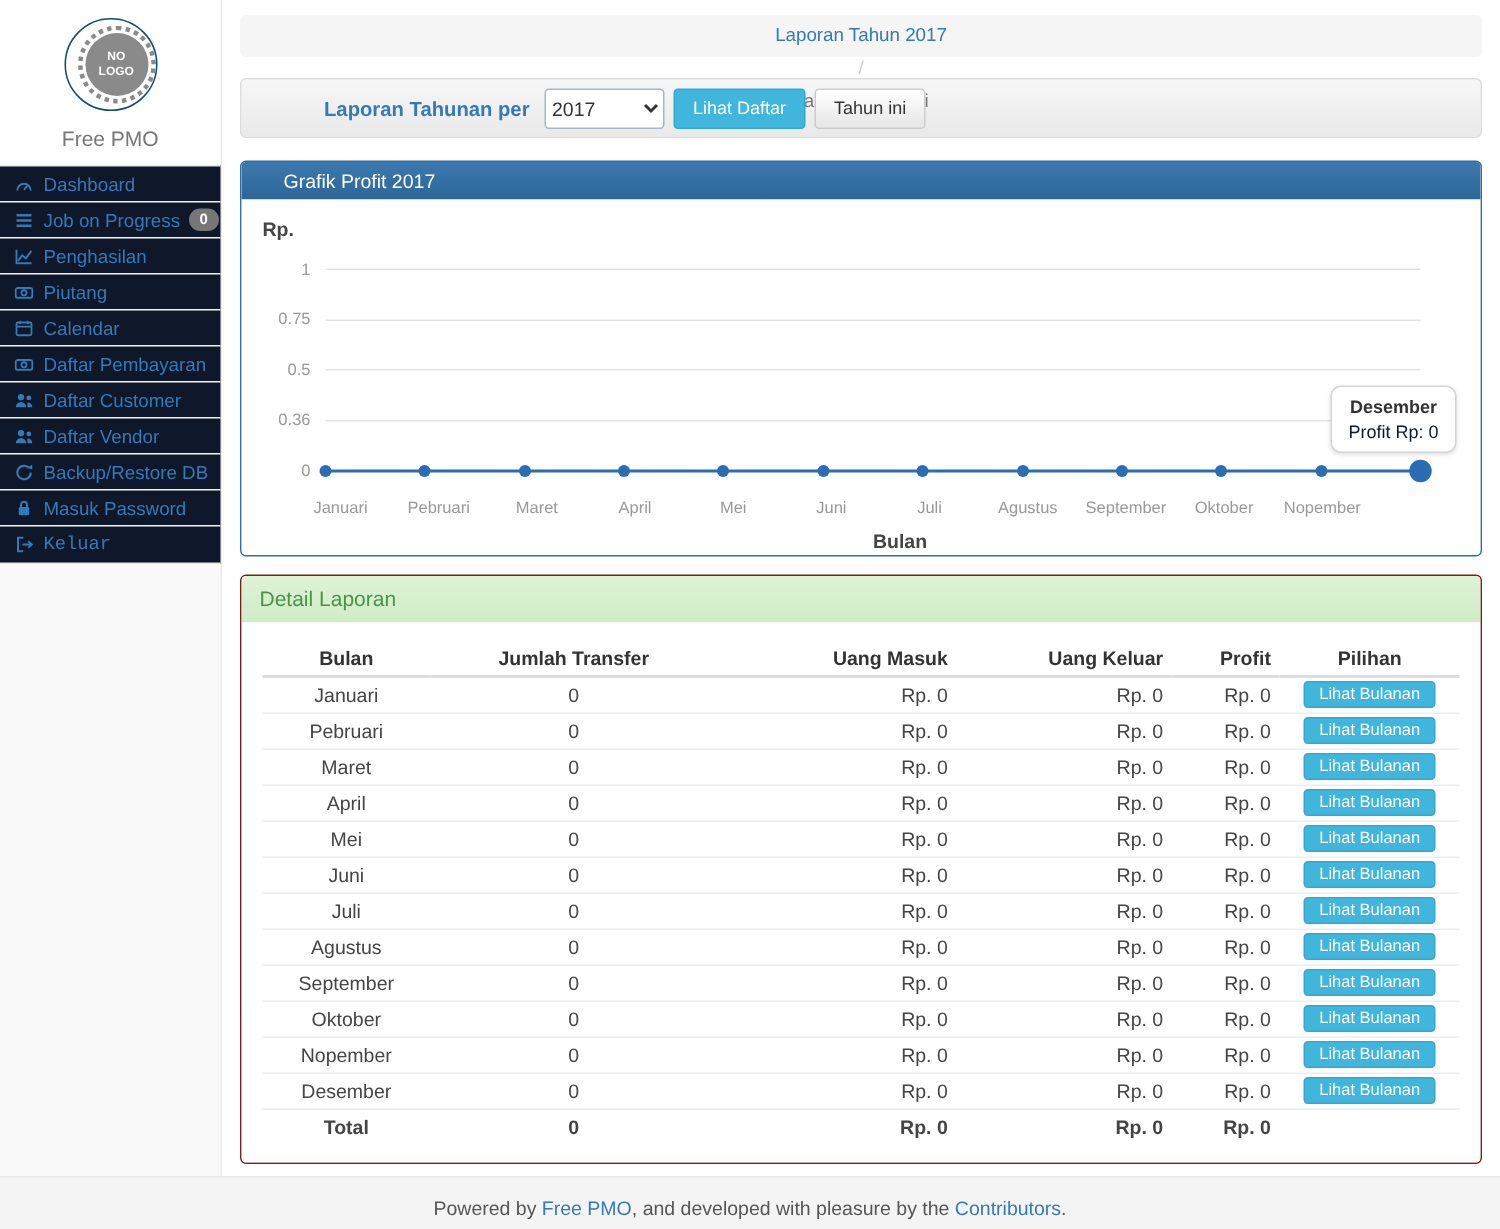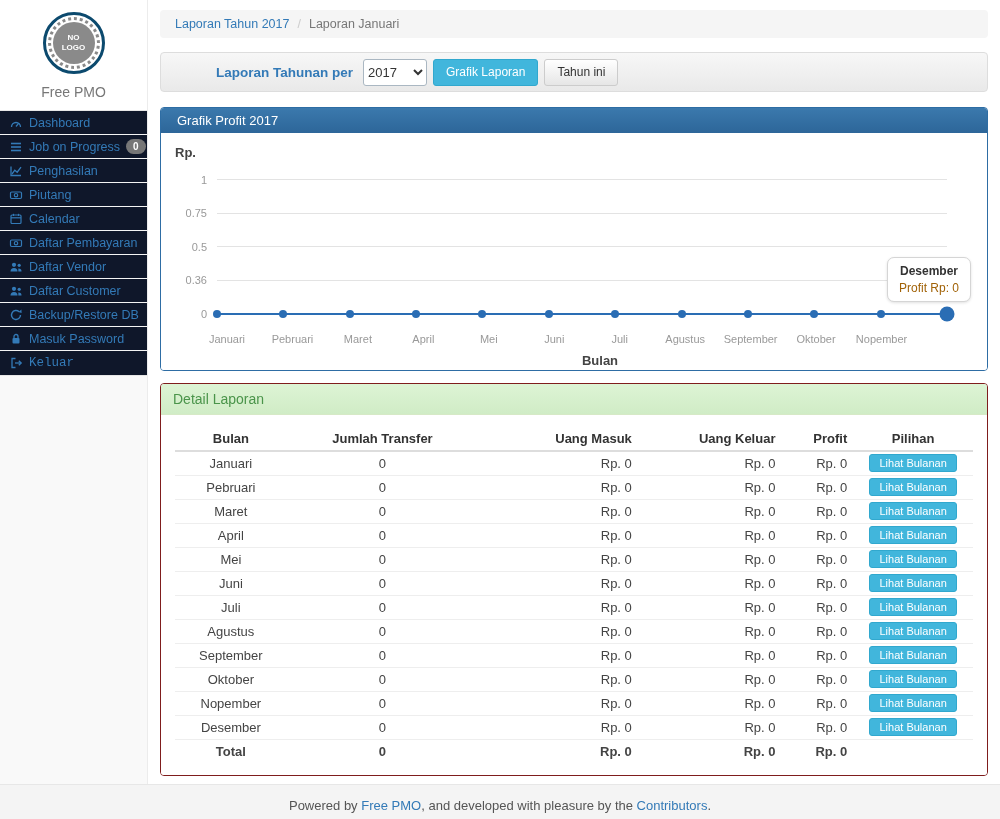--- a/index.html
+++ b/index.html
@@ -4,77 +4,77 @@
 <style>
   * { margin:0; padding:0; box-sizing:border-box; }
   html,body { width:1000px; }
   body { font-family:"Liberation Sans", sans-serif; font-size:13px; color:#444; background:#fff; }
 
   .layout { display:flex; width:1000px; min-height:778px; }
 
   
   .sidebar { width:148px; background:#f9f9f9; border-right:1px solid #ececec; flex-shrink:0; }
   .logo-wrap { background:#fff; padding:12px 0 10px; text-align:center; }
-  .logo-circle { width:62px; height:62px; margin:0 auto; border-radius:50%; border:3px solid #0c4a6e;
-                 display:flex; align-items:center; justify-content:center; }
+  .logo-circle { width:62px; height:62px; margin:0 auto; border-radius:50%; border:1px solid #0c4a6e;
+                 display:flex; align-items:center; justify-content:flex-end; }
   .logo-inner { width:52px; height:52px; border-radius:50%; background:#8a8a8a; border:3px dotted #8a8a8a;
                 background-clip:content-box; padding:2px; display:flex; align-items:center; justify-content:center; }
   .logo-text { color:#fff; font-size:8px; font-weight:bold; line-height:1.3; text-align:center; white-space:pre-line; }
   .brand { color:#777; font-size:14px; margin-top:10px; }
   .menu { background:#0f172a; border-top:1px solid #e7e7e7; border-bottom:1px solid #e7e7e7; }
   .side-item { display:flex; align-items:center; gap:6px; padding:4px 8px; height:24px;
                color:#337ab7; text-decoration:none; border-bottom:1px solid #f4f4f4; cursor:pointer; }
   .side-item:last-child { border-bottom:none;font-family:Liberation Mono, monospace; }
   .s-icon { width:15px; height:14px; display:inline-flex; align-items:center; justify-content:center; flex-shrink:0; }
   .s-icon svg { display:block; }
   .s-label { flex:1; font-size:12.5px; white-space:nowrap; }
   .badge { background:#777; color:#fff; font-size:10px; font-weight:bold; border-radius:9px;
            padding:1px 7px; line-height:1.3; }
   .chev { color:#888; font-size:13px; padding-right:2px; }
 
   
   .main { flex:1; background:#fff; padding:10px 12px 0; }
 
   .breadcrumb { background:#f5f5f5; border-radius:4px; padding:6px 15px; height:28px;
-                display:flex; align-items:center; gap:8px; margin-bottom:14px; font-size:12.5px; }
+                display:flex; align-items:center; gap:8px; margin-bottom:14px; font-size:12.5px;flex-direction:column; }
   .breadcrumb a { color:#337ab7; text-decoration:none; cursor:pointer; }
   .crumb-sep { color:#ccc; }
   .crumb-cur { color:#777; }
 
   .filter-bar { background:linear-gradient(#f7f7f7,#e9e9e9); border:1px solid #ddd; border-radius:4px;
                 height:40px; padding:0 15px; display:flex; align-items:center; gap:6px; margin-bottom:15px; }
   .filter-label { color:#337ab7; font-weight:bold; font-size:13.5px; margin-right:4px;padding-left:40px; }
-  .year-select { height:27px; width:64px; border:1px solid #aab7c2; border-radius:3px; background:#fff;
+  .year-select { height:27px; width:80px; border:1px solid #aab7c2; border-radius:3px; background:#fff;
                  font-size:13px; color:#333; font-family:"Liberation Sans", sans-serif; }
   .btn { height:27px; border-radius:3px; font-size:12px; padding:0 12px; cursor:pointer;
          font-family:"Liberation Sans", sans-serif; }
   .btn-info { background:#41b6dc; border:1px solid #31a8ce; color:#fff; }
   .btn-default { background:linear-gradient(#fff,#e6e6e6); border:1px solid #ccc; color:#333; }
 
   
   .panel-primary { border:1px solid #2e6da4; border-radius:4px; margin-bottom:12px; overflow:hidden; }
   .panel-primary .panel-heading { background:linear-gradient(#3b79ad,#2d6699); color:#fff; font-size:13px;
-                                  padding:5px 16px; height:25px; }
+                                  padding:5px 28px; height:25px; }
   .chart-body { position:relative; background:#fff; padding:12px 14px 6px; height:237px; }
   .y-title { font-weight:bold; color:#444; font-size:13px; height:18px; }
   .chart-grid { }
   .grid-row { display:flex; align-items:center; height:33.5px; }
   .tick { width:42px; text-align:right; padding-right:10px; color:#999; font-size:11px; flex-shrink:0; }
   .gline { flex:1; height:1px; background:#e3e3e3; margin-right:26px; }
   .zero-wrap { flex:1; margin-right:26px; position:relative; height:2px; background:#2a6db4; }
   .dot { position:absolute; top:1px; width:8px; height:8px; background:#2a6db4; border-radius:50%;
          transform:translate(-50%,-50%); cursor:pointer; }
   .dot.big { width:15px; height:15px; }
   .x-labels { position:relative; height:16px; margin-left:52px; margin-right:26px; }
   .xl { position:absolute; transform:translateX(-50%); color:#999; font-size:11px; white-space:nowrap; top:2px; }
   .x-title { text-align:center; font-weight:bold; color:#444; font-size:13px; margin:6px 0 0 52px; }
   .chart-tooltip { position:absolute; right:16px; top:124px; background:#fff; border:1px solid #d5d5d5;
                    border-radius:7px; padding:6px 11px; text-align:center; box-shadow:0 1px 3px rgba(0,0,0,.12); }
   .tt-title { font-weight:bold; color:#333; font-size:12px; }
-  .tt-value { color:#a16207; font-size:12px; margin-top:3px; }
+  .tt-value { color:#0f172a; font-size:12px; margin-top:3px; }
 
   
   .panel-success { border:1px solid #7f1d1d; border-radius:4px; margin-bottom:8px; overflow:hidden; }
   .panel-success .panel-heading { background:linear-gradient(#ddf4d5,#d0ecc6); color:#4a944a; font-size:14px;
                                   padding:7px 12px; border-bottom:1px solid #d6e9c6; }
   .panel-body { padding:12px 14px; background:#fff; }
   table.report { width:100%; border-collapse:collapse; font-size:13px; color:#444; }
   .report th { font-weight:bold; color:#333; padding:4px 6px; border-bottom:2px solid #ddd; height:24px; }
   .report td { padding:2px 6px; border-bottom:1px solid #eee; height:24px; }
   .report tr.total-row td { font-weight:bold; border-bottom:none; }
@@ -165,32 +165,32 @@
       </a>
       <a class="side-item">
         <span class="s-icon">
           <svg width="14" height="14" viewBox="0 0 14 14" fill="currentColor" stroke="none">
             <circle cx="5" cy="4.8" r="2.1"></circle>
               <path d="M1.5 11.5 a3.5 3.5 0 0 1 7 0 Z"></path>
             <circle cx="10.2" cy="5.3" r="1.6"></circle>
               <path d="M9.3 8.4 a3 3 0 0 1 3.2 3.1 H9.3 Z"></path>
             </svg>
         </span>
-        <span class="s-label">Daftar Vendor</span>
+        <span class="s-label">Daftar Customer</span>
       </a>
       <a class="side-item">
         <span class="s-icon">
           <svg width="14" height="14" viewBox="0 0 14 14" fill="currentColor" stroke="none">
             <circle cx="5" cy="4.8" r="2.1"></circle>
               <path d="M1.5 11.5 a3.5 3.5 0 0 1 7 0 Z"></path>
             <circle cx="10.2" cy="5.3" r="1.6"></circle>
               <path d="M9.3 8.4 a3 3 0 0 1 3.2 3.1 H9.3 Z"></path>
             </svg>
         </span>
-        <span class="s-label">Daftar Customer</span>
+        <span class="s-label">Daftar Vendor</span>
       </a>
       <a class="side-item">
         <span class="s-icon">
           <svg width="14" height="14" viewBox="0 0 14 14" fill="none" stroke="currentColor" stroke-width="1.4">
             <path d="M11.5 7 a4.5 4.5 0 1 1 -1.4 -3.25"></path>
               <path d="M12.4 1.6 L12.6 5 L9.4 4 Z" fill="currentColor" stroke="none"></path>
             </svg>
         </span>
         <span class="s-label">Backup/Restore DB</span>
       </a>
@@ -222,21 +222,21 @@
       <a>Laporan Tahun 2017</a>
       <span class="crumb-sep">/</span>
       <span class="crumb-cur">Laporan Januari</span>
     </div>
 
     <div class="filter-bar">
       <span class="filter-label">Laporan Tahunan per</span>
       <select class="year-select">
         <option>2017</option>
       </select>
-      <button class="btn btn-info">Grafik Laporan</button>
+      <button class="btn btn-info">Lihat Daftar</button>
       <button class="btn btn-default">Tahun ini</button>
     </div>
 
     <div class="panel-primary">
       <div class="panel-heading">Grafik Profit 2017</div>
       <div class="chart-body">
         <div class="y-title">Rp.</div>
         <div class="chart-grid">
           <div class="grid-row">
             <span class="tick">1</span>

